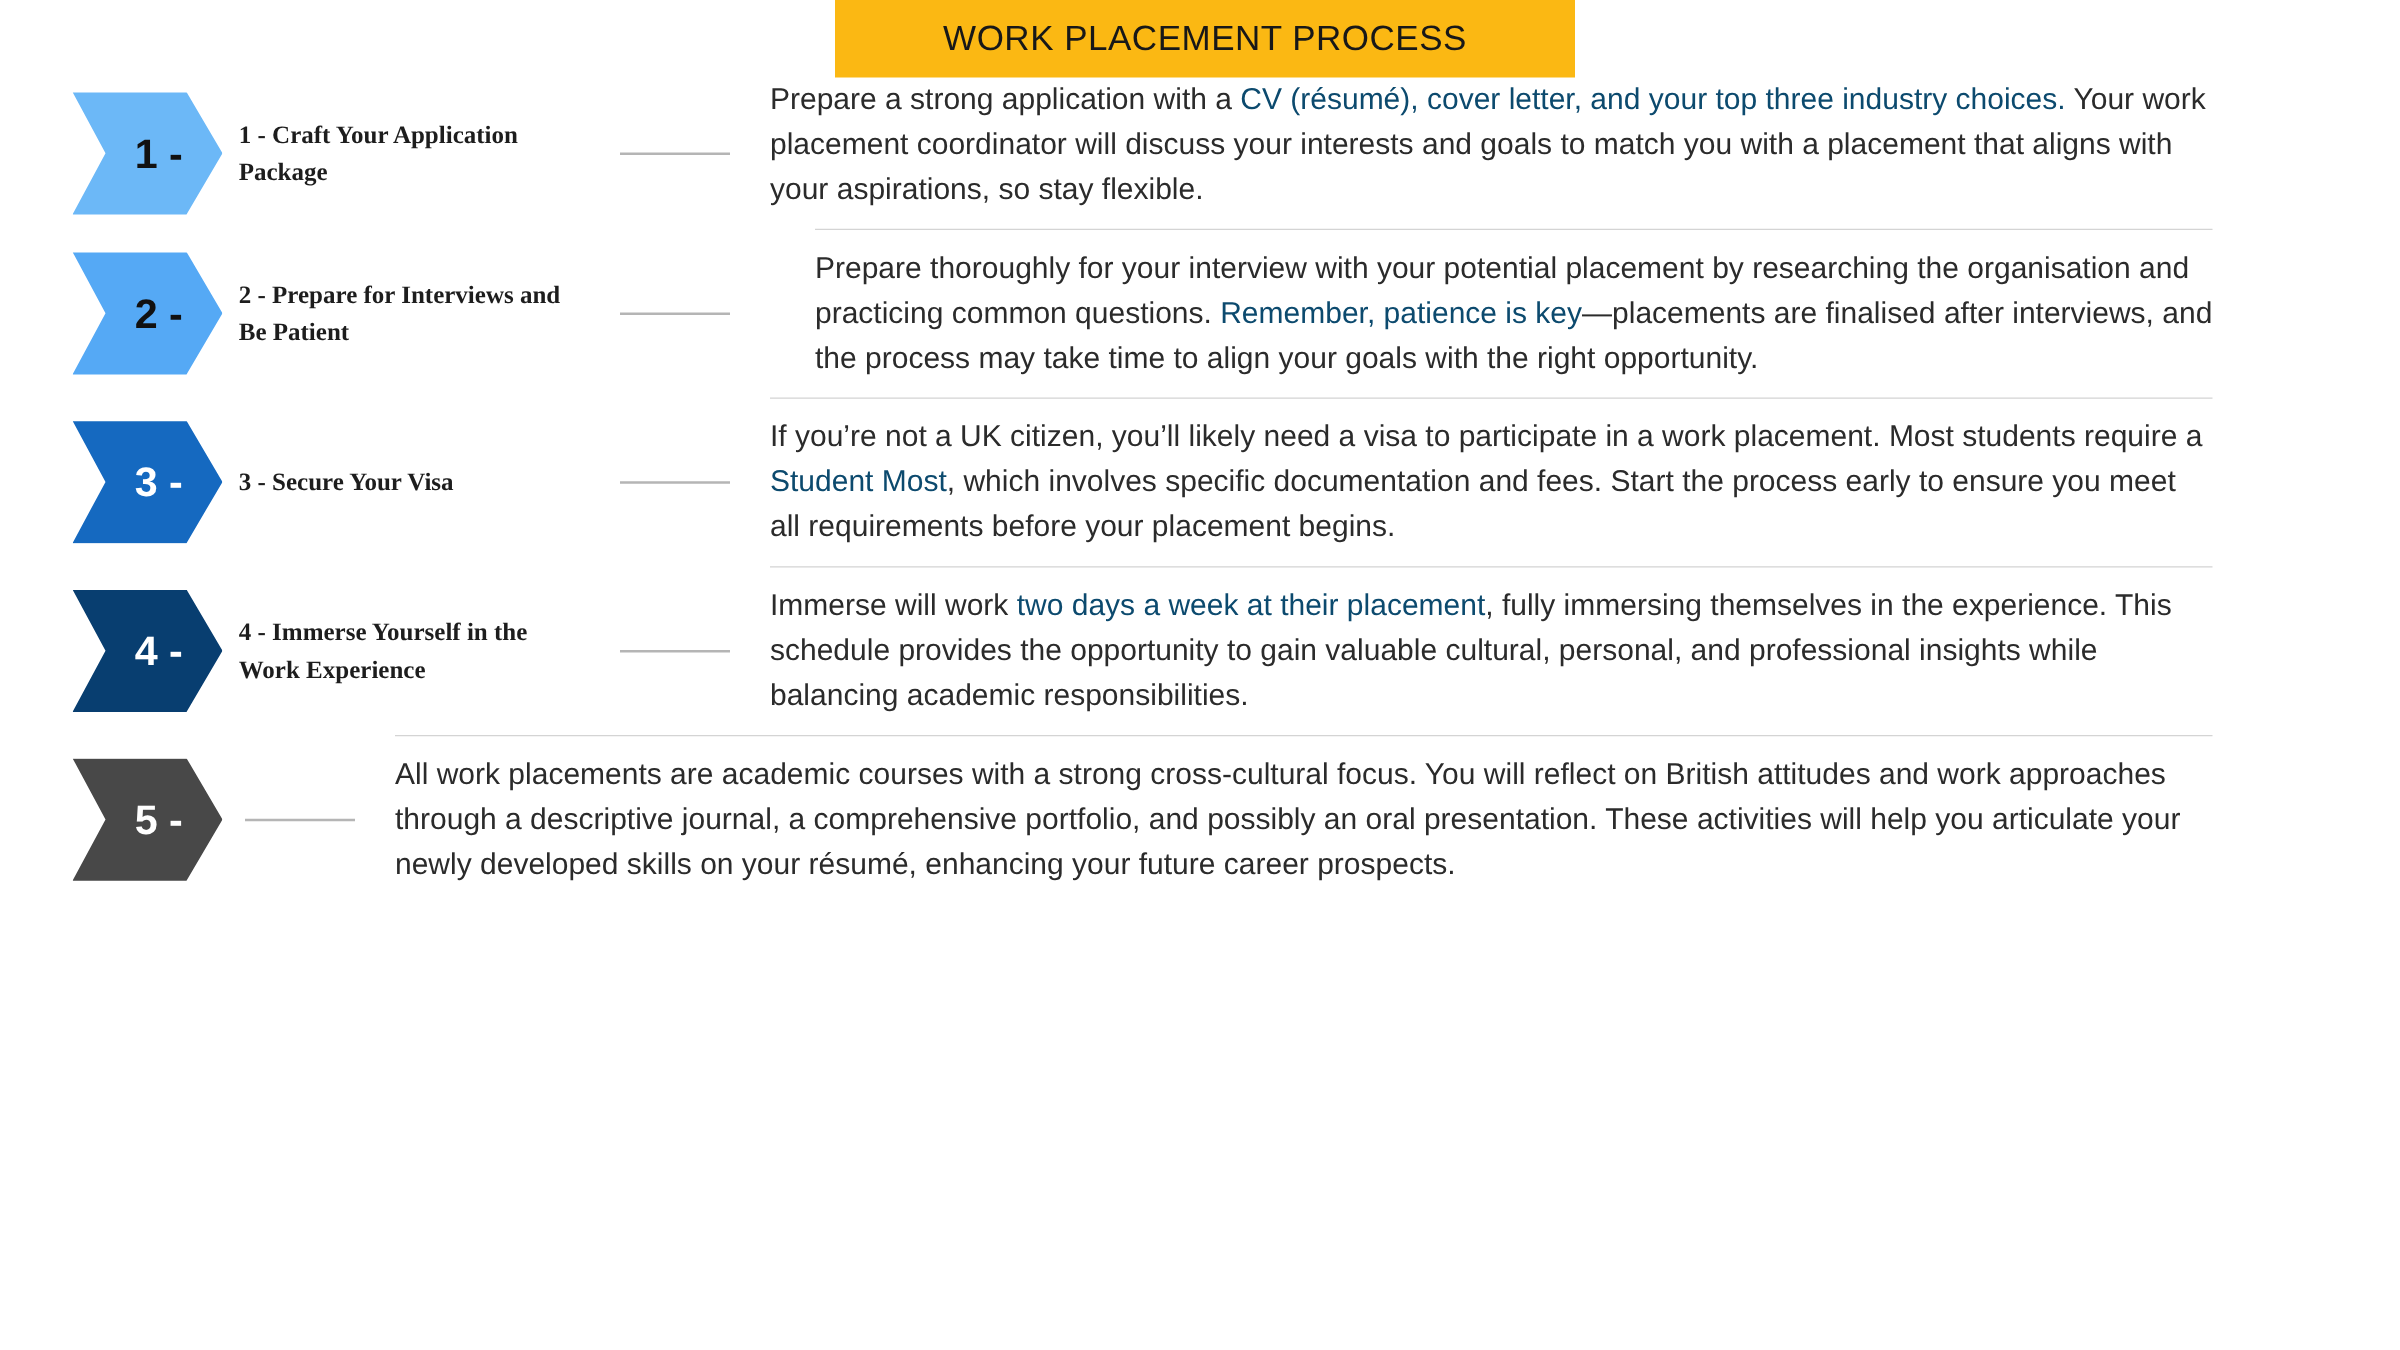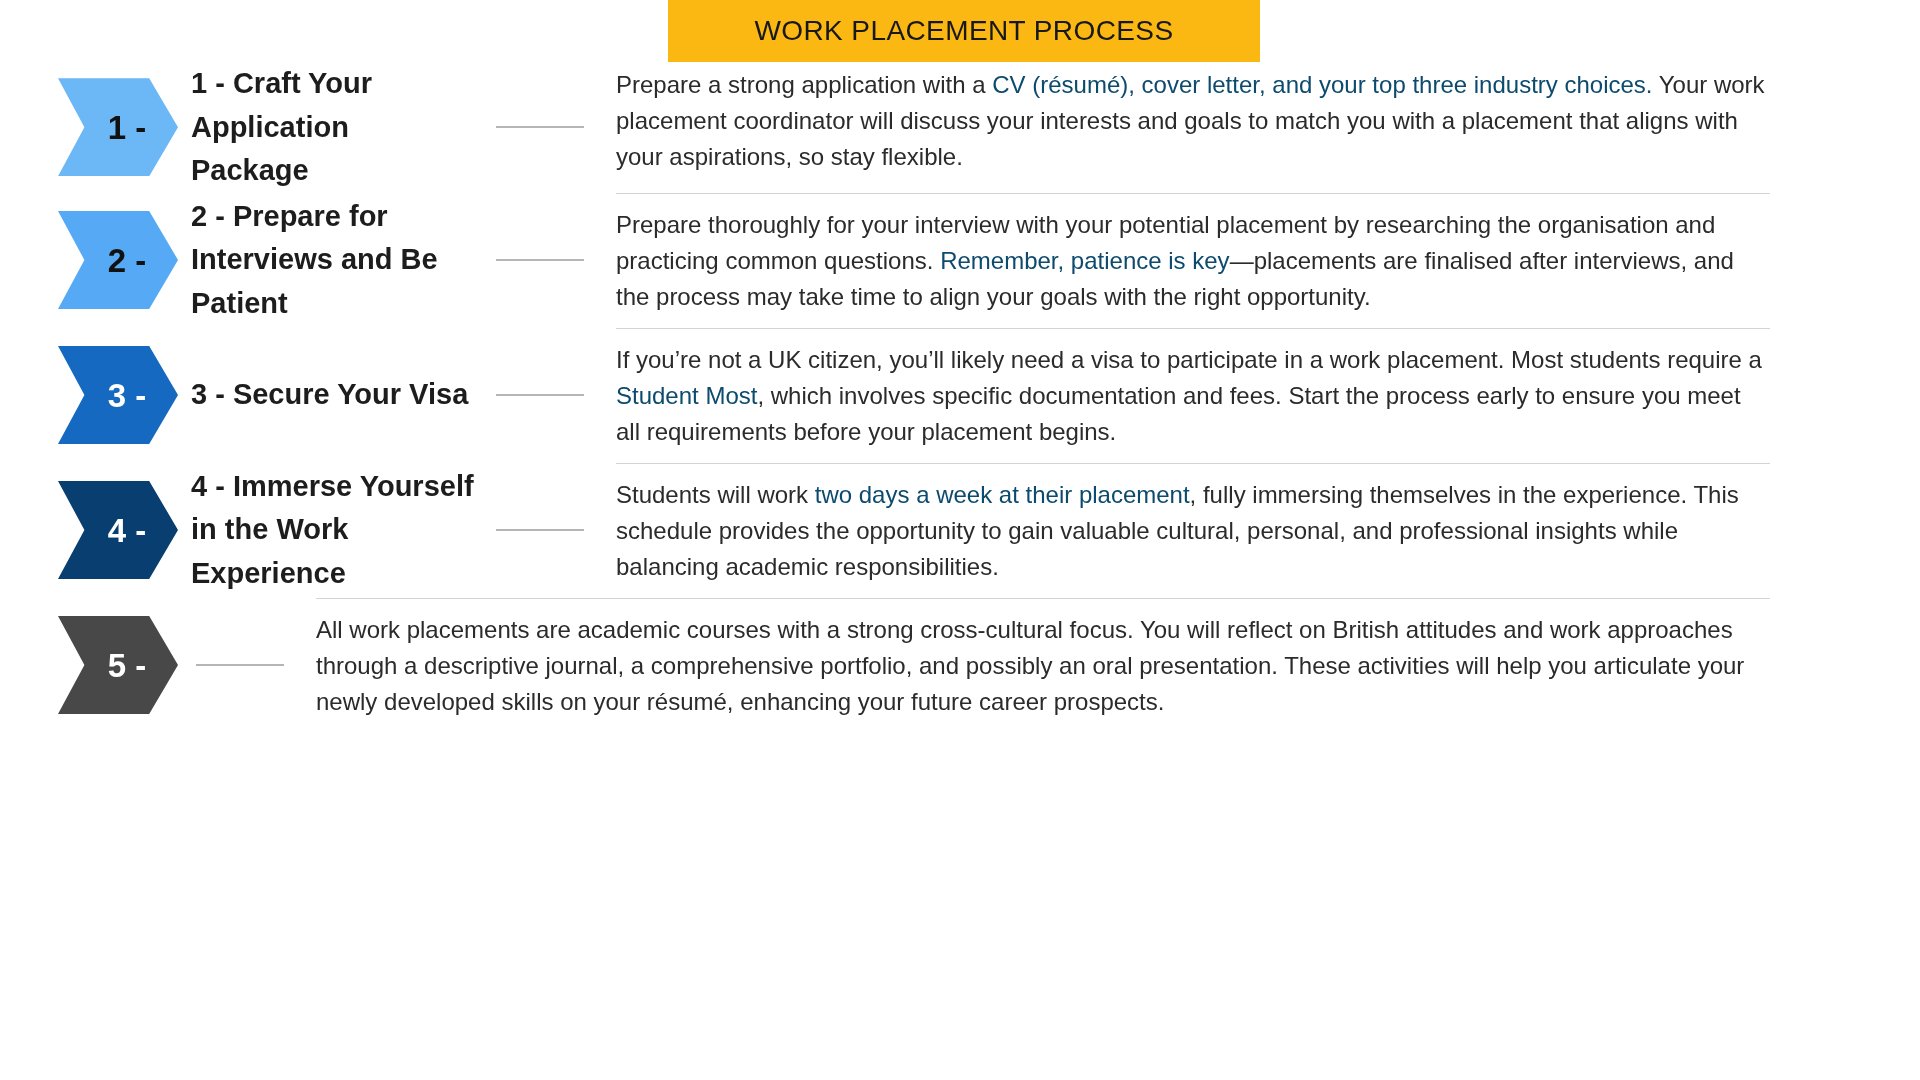--- a/index.html
+++ b/index.html
@@ -86,23 +86,23 @@
   
   .title-col {
     width: 300px;
     flex: 0 0 300px;
     display: flex;
     align-items: center;
     padding-left: 11px;
     padding-right: 6px;
   }
   .step-title {
-    font-family: Liberation Sans, sans-serif;
+    font-family: Liberation Serif, serif;
     font-weight: bold;
-    font-size: 29px;
+    font-size: 20px;
     line-height: 1.50;
     color: #1d1d1d;
   }
 
   
   .conn-col {
     width: 120px;
     flex: 0 0 120px;
     display: flex;
     align-items: center;
@@ -175,21 +175,21 @@
             <span class="chev-num" style="color: rgb(17, 17, 17);">2 -</span>
           </div>
         </div>
         <div class="title-col">
           <div class="step-title">2 - Prepare for Interviews and Be Patient</div>
         </div>
         <div class="conn-col">
           <div class="connector" style="background: rgb(181, 181, 181);"></div>
         </div>
         <div class="body-col">
-          <div class="body-inner" style="border-top-color: rgb(212, 212, 212);">
+          <div class="body-inner" style="border-top-color: rgb(212, 212, 212); margin-left: 36px;">
             <p class="body-text" style="color: rgb(43, 43, 43);"><span>Prepare thoroughly for your interview with your potential placement by researching the organisation and practicing common questions. </span><b>Remember, patience is key</b><span>—placements are finalised after interviews, and the process may take time to align your goals with the right opportunity.</span></p>
           </div>
         </div>
       </div>
       <div class="row">
         <div class="chev-col">
           <div class="chevron" style="background: rgb(21, 105, 192);">
             <span class="chev-num" style="color: rgb(255, 255, 255);">3 -</span>
           </div>
         </div>
@@ -212,21 +212,21 @@
           </div>
         </div>
         <div class="title-col">
           <div class="step-title">4 - Immerse Yourself in the Work Experience</div>
         </div>
         <div class="conn-col">
           <div class="connector" style="background: rgb(181, 181, 181);"></div>
         </div>
         <div class="body-col">
           <div class="body-inner" style="border-top-color: rgb(212, 212, 212);">
-            <p class="body-text" style="color: rgb(43, 43, 43);"><span>Students will work </span><b>two days a week at their placement</b><span>, fully immersing themselves in the experience. This schedule provides the opportunity to gain valuable cultural, personal, and professional insights while balancing academic responsibilities.</span></p>
+            <p class="body-text" style="color: rgb(43, 43, 43);"><span>Immerse will work </span><b>two days a week at their placement</b><span>, fully immersing themselves in the experience. This schedule provides the opportunity to gain valuable cultural, personal, and professional insights while balancing academic responsibilities.</span></p>
           </div>
         </div>
       </div>
       <div class="row">
         <div class="chev-col">
           <div class="chevron" style="background: rgb(72, 72, 72);">
             <span class="chev-num" style="color: rgb(255, 255, 255);">5 -</span>
           </div>
         </div>
         <div class="conn-col">

